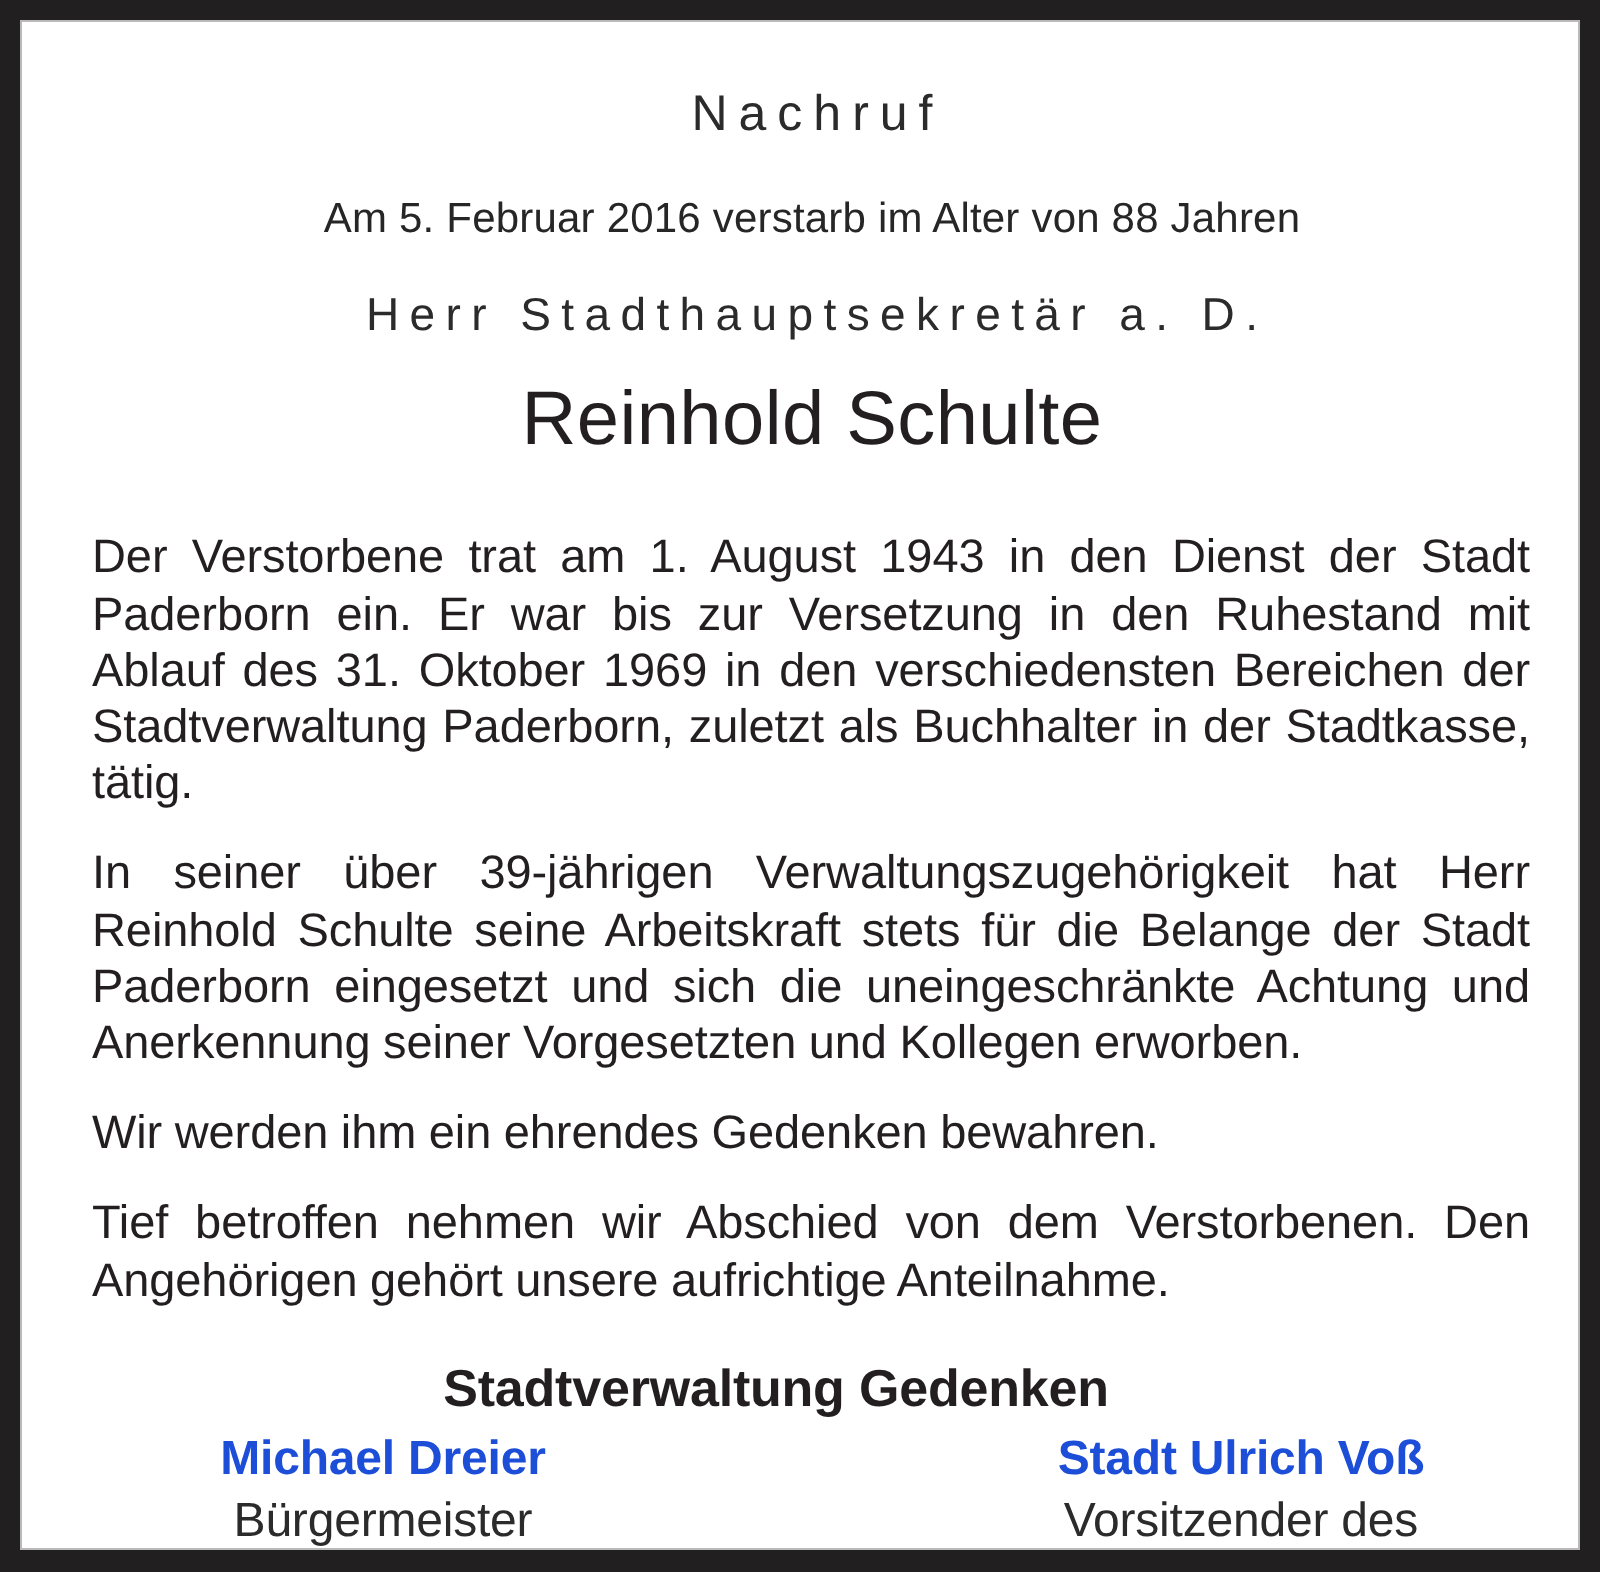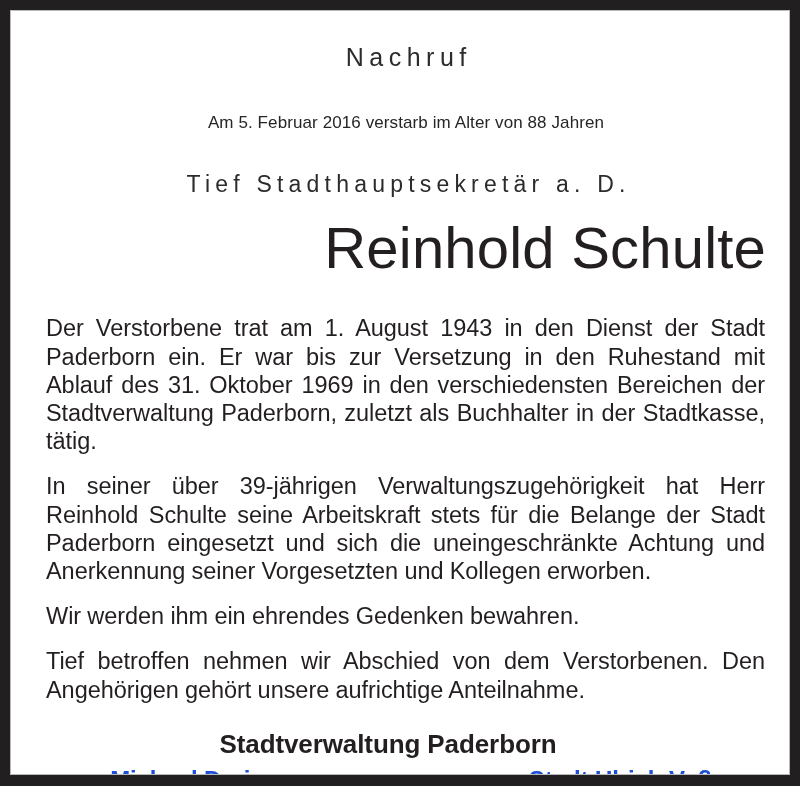--- a/index.html
+++ b/index.html
@@ -53,49 +53,48 @@
     padding-top: 33px;
     font-size: 25px;
     font-weight: 400;
     letter-spacing: 5.5px;
     color: #2b2b2b;
     line-height: 1.1;
     text-indent: 5.5px;
   }
 
   .deceased-date {
-    margin: 16px;
+    margin: 0;
     padding-top: 26px;
-    font-size: 17px;
+    font-size: 21px;
     font-weight: 400;
     letter-spacing: 0.1px;
     color: #262626;
     line-height: 1.1;
   }
 
   .deceased-title {
     margin: 0;
     padding-top: 24px;
     font-size: 23px;
     font-weight: 400;
     letter-spacing: 5.2px;
     color: #2b2b2b;
     line-height: 1.1;
     text-indent: 5.2px;
   }
 
   .deceased-name {
     margin: 0;
     padding-top: 19px;
-    font-size: 58px;
+    font-size: 38px;
     font-weight: 400;
     letter-spacing: 0.2px;
     color: #231f20;
     line-height: 1.12;
-    text-align: right;
   }
 
   
   .body-text {
     padding-top: 33px;
   }
 
   .para {
     margin: 0 0 17px 0;
     width: 719px;
@@ -164,33 +163,33 @@
 </head>
 <body>
 
 <div class="notice">
   <div class="notice-inner">
     <div class="content">
 
       <div class="header">
         <p class="kicker">Nachruf</p>
         <p class="deceased-date">Am 5. Februar 2016 verstarb im Alter von 88 Jahren</p>
-        <p class="deceased-title">Tief Stadthauptsekretär a. D.</p>
+        <p class="deceased-title">Herr Stadthauptsekretär a. D.</p>
         <h1 class="deceased-name">Reinhold Schulte</h1>
       </div>
 
       <div class="body-text">
         <p class="para">Der Verstorbene trat am 1. August 1943 in den Dienst der Stadt Paderborn ein. Er war bis zur Versetzung in den Ruhestand mit Ablauf des 31. Oktober 1969 in den verschiedensten Bereichen der Stadtverwaltung Paderborn, zuletzt als Buchhalter in der Stadtkasse, tätig.</p>
         <p class="para">In seiner über 39-jährigen Verwaltungszugehörigkeit hat Herr Reinhold Schulte seine Arbeitskraft stets für die Belange der Stadt Paderborn eingesetzt und sich die uneingeschränkte Achtung und Anerkennung seiner Vorgesetzten und Kollegen erworben.</p>
         <p class="para flush-left">Wir werden ihm ein ehrendes Gedenken bewahren.</p>
         <p class="para">Tief betroffen nehmen wir Abschied von dem Verstorbenen. Den Angehörigen gehört unsere aufrichtige Anteilnahme.</p>
       </div>
 
       <div class="signature">
-        <p class="org-name">Stadtverwaltung Paderborn</p>
+        <p class="org-name">Stadtverwaltung Gedenken</p>
         <div class="signers">
           <div class="signer left">
             <p class="signer-name">Michael Dreier</p>
             <p class="signer-role">Bürgermeister</p>
           </div>
           <div class="signer right">
             <p class="signer-name">Stadt Ulrich Voß</p>
             <p class="signer-role">Vorsitzender des Personalrates</p>
           </div>
         </div>

